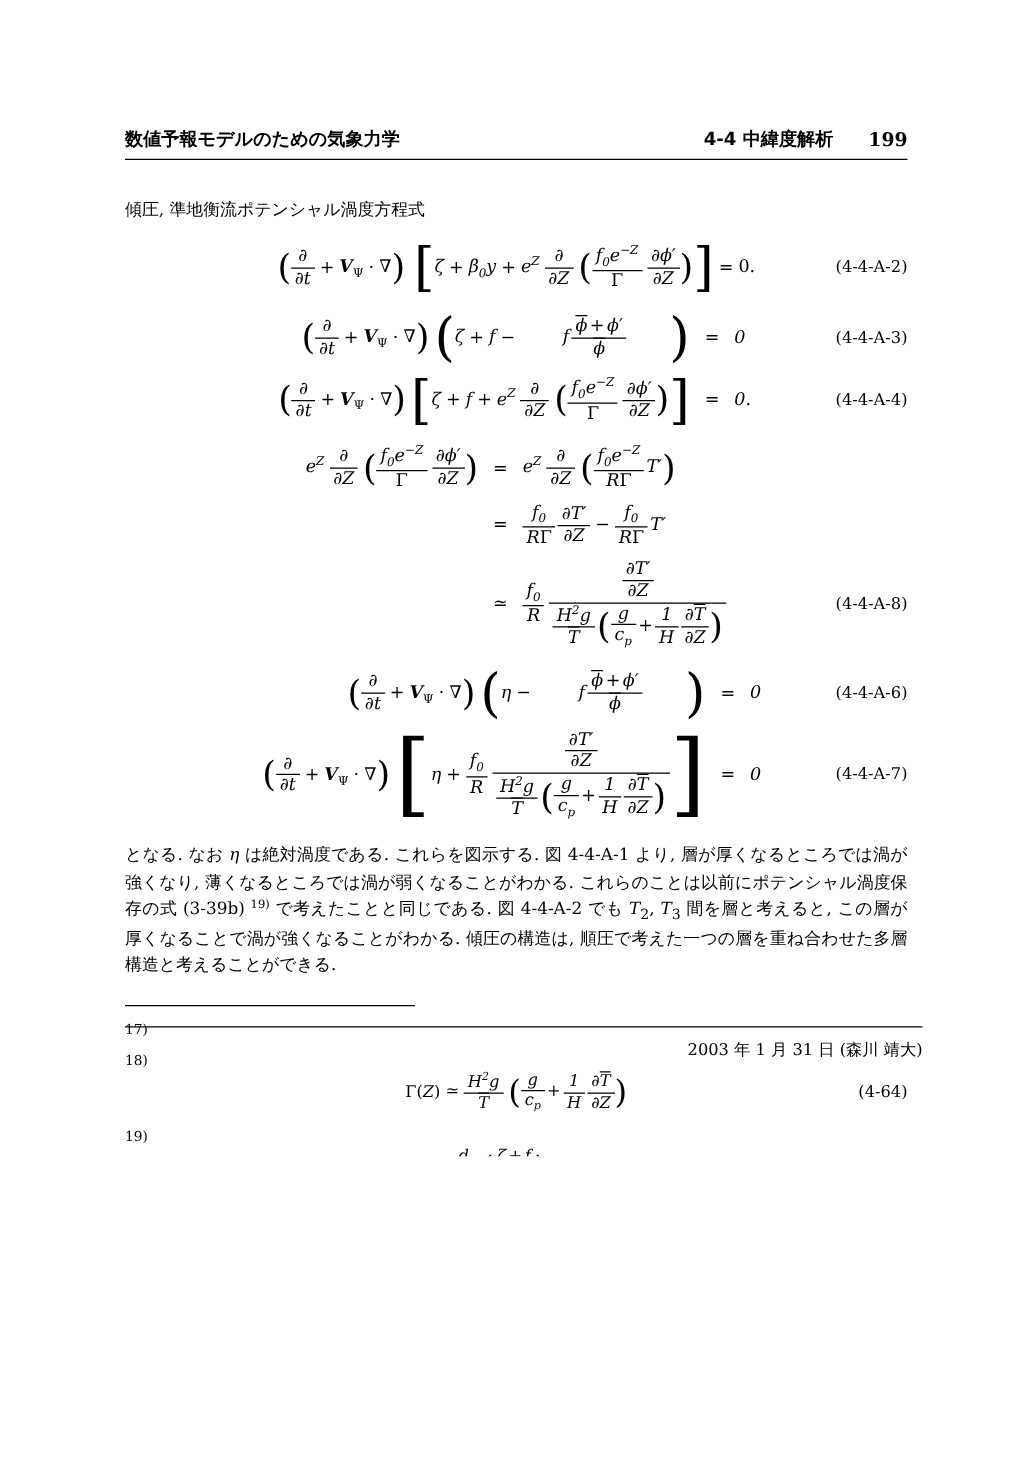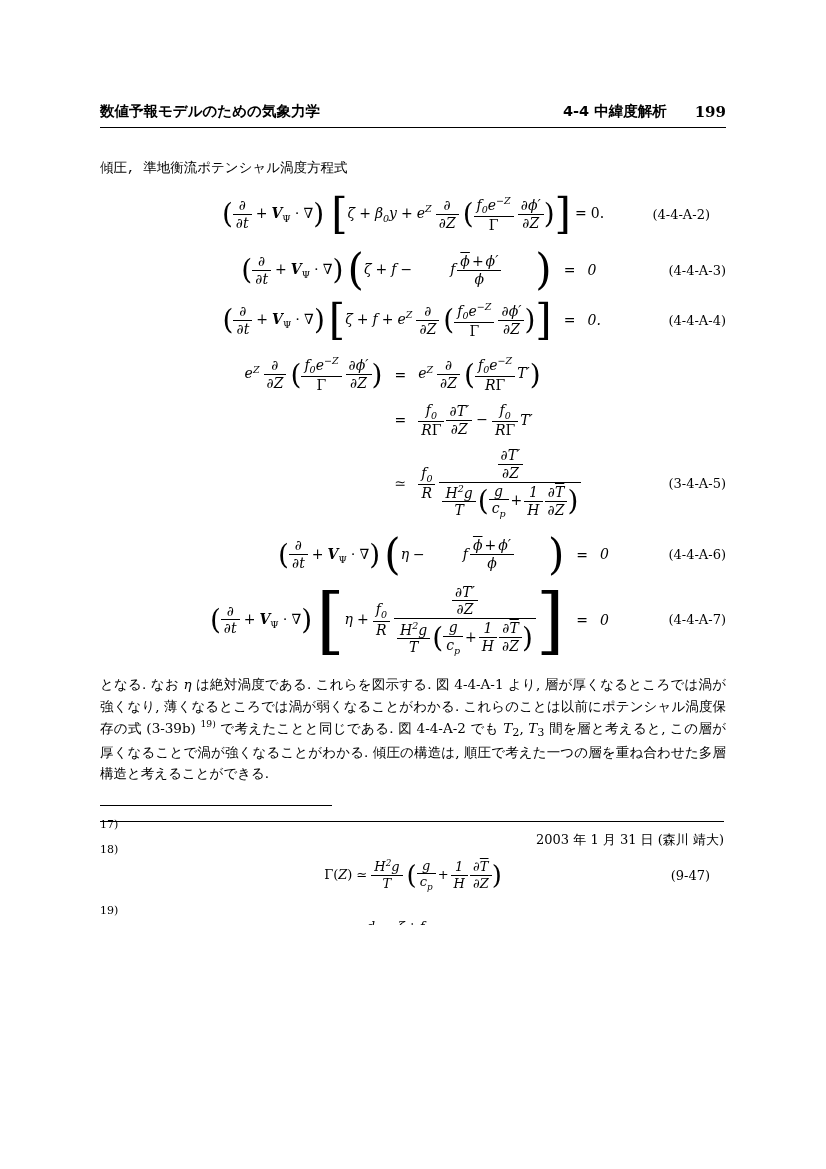--- a/index.html
+++ b/index.html
@@ -9,21 +9,21 @@
     font-family:"DejaVu Serif", serif; color:#000; overflow:hidden;
   }
   
   .phead { display:flex; justify-content:space-between; align-items:baseline;
            font-family:"DejaVu Sans", sans-serif; font-weight:bold; font-size:14.5px; }
   .phead .hright { display:flex; align-items:flex-end; }
   .phead .pagenum { font-family:"DejaVu Serif", serif; margin-left:28px; font-size:15px; }
   .headrule { border:0; border-top:1.5px solid #000; margin:6px 0 0; }
   
   .para { font-size:13.5px; line-height:1.58; text-align:justify; margin:18px 0 0; }
-  .para:first-of-type { margin-top:30px;font-family:Liberation Mono, monospace; }
+  .para:first-of-type { margin-top:30px; }
   .para sup { font-size:68%; }
   .para i { font-family:"DejaVu Serif", serif; }
   
   .math { font-family:"DejaVu Serif", serif; font-style:italic; font-size:14px;
           line-height:1.3; white-space:nowrap; }
   .math sub, .math sup { font-size:68%; }
   .rm, sub.rm { font-style:normal; }
   .op  { font-style:normal; padding:0 4px; }
   .opn { font-style:normal; padding:0 2px; }
   .fr { display:inline-block; vertical-align:middle; text-align:center; }
@@ -31,35 +31,35 @@
   .fr .d { border-top:1px solid #000; }
   .ov { text-decoration:overline; }
   .b2, .b3, .b4 { font-style:normal; display:inline-block; vertical-align:middle; line-height:1; }
   .b2 { font-size:200%; } .b3 { font-size:300%; } .b4 { font-size:520%; }
   .sp2,.sp4,.sp6,.gapL { display:inline-block; }
   .sp2{width:2px} .sp4{width:4px} .sp6{width:7px} .gapL{width:34px}
   
   .eqsingle { position:relative; display:flex; justify-content:center;
               align-items:center; margin:14px 0; }
   .eqlabel, .lbl, .rel { font-style:normal; font-size:13px; font-family:"DejaVu Serif", serif; }
-  .eqsingle .eqlabel { position:absolute; right:16px; top:50%; transform:translateY(-50%); }
+  .eqsingle .eqlabel { position:absolute; right:0; top:50%; transform:translateY(-50%); }
   .eqgrid { display:grid; grid-template-columns:1fr max-content max-content max-content 1fr;
             align-items:center; row-gap:8px; margin:14px 0; width:100%; }
   .eqgrid .lhs { justify-self:end; }
   .eqgrid .rel { padding:0 12px; text-align:center; font-size:14px; }
   .eqgrid .rhs { justify-self:start; min-width:16px; }
   .eqgrid .lbl { justify-self:end; }
   
   .fnsec { margin-top:20px; }
   .fnrule { border:0; border-top:1px solid #000; width:232px; margin:0; }
   .fnmark { display:block; font-size:11px; margin:12px 0 0; font-style:normal; }
   .fneq { margin:2px 0 8px; }
   .fneq .math { font-size:13px; }
   
-  .pfoot { position:absolute; left:100px; right:102px; bottom:76px; }
+  .pfoot { position:absolute; left:100px; right:88px; bottom:76px; }
   .footrule { border:0; border-top:1px solid #000; margin:0; }
   .pfoot .date { display:block; text-align:right; font-size:13px; margin-top:9px; }
 </style>
 </head>
 <body>
 
 <div class="page">
 
   <header class="phead">
     <span>数値予報モデルのための気象力学</span>
@@ -105,21 +105,21 @@
       <span class="spc"></span>
       <span class="math lhs"></span>
       <span class="rel">=</span>
       <span class="math rhs"><span class="fr"><span class="n">f<sub>0</sub></span><span class="d">R<span class="rm">Γ</span></span></span><span class="sp2"></span><span class="fr"><span class="n">∂T′</span><span class="d">∂Z</span></span><span class="op">−</span><span class="fr"><span class="n">f<sub>0</sub></span><span class="d">R<span class="rm">Γ</span></span></span><span class="sp2"></span>T′</span>
       <span class="lbl"></span>
 
       <span class="spc"></span>
       <span class="math lhs"></span>
       <span class="rel">≃</span>
       <span class="math rhs"><span class="fr"><span class="n">f<sub>0</sub></span><span class="d">R</span></span><span class="sp4"></span><span class="fr"><span class="n"><span class="fr"><span class="n">∂T′</span><span class="d">∂Z</span></span></span><span class="d"><span class="fr"><span class="n">H<sup>2</sup>g</span><span class="d"><span class="ov">T</span></span></span><span class="sp2"></span><span class="b2">(</span><span class="fr"><span class="n">g</span><span class="d">c<sub>p</sub></span></span><span class="opn">+</span><span class="fr"><span class="n">1</span><span class="d">H</span></span><span class="sp2"></span><span class="fr"><span class="n">∂<span class="ov">T</span></span><span class="d">∂Z</span></span><span class="b2">)</span></span></span></span>
-      <span class="lbl">(3-4-A-5)</span>
+      <span class="lbl">(4-4-A-8)</span>
     </div>
 
 
     <div class="eqgrid">
       <span class="spc"></span>
       <span class="math lhs"><span class="b2">(</span><span class="fr"><span class="n">∂</span><span class="d">∂t</span></span><span class="op">+</span><b>V</b><sub class="rm">Ψ</sub><span class="op">⋅</span><span class="rm">∇</span><span class="b2">)</span><span class="sp4"></span><span class="b3">(</span>η<span class="op">−</span><span class="gapL"></span>f<span class="sp2"></span><span class="fr"><span class="n"><span class="ov">ϕ</span><span class="opn">+</span>ϕ′</span><span class="d"><span class="ov">ϕ</span></span></span><span class="gapL"></span><span class="b3">)</span></span>
       <span class="rel">=</span>
       <span class="math rhs">0</span>
       <span class="lbl">(4-4-A-6)</span>
 
@@ -136,21 +136,21 @@
       <hr class="fnrule">
 
       <div>
         <span class="fnmark">17)</span>
       </div>
 
       <div>
         <span class="fnmark">18)</span>
         <div class="eqsingle fneq">
           <span class="math"><span class="rm">Γ(</span>Z<span class="rm">)</span><span class="op">≃</span><span class="fr"><span class="n">H<sup>2</sup>g</span><span class="d"><span class="ov">T</span></span></span><span class="sp4"></span><span class="b2">(</span><span class="fr"><span class="n">g</span><span class="d">c<sub>p</sub></span></span><span class="opn">+</span><span class="fr"><span class="n">1</span><span class="d">H</span></span><span class="sp2"></span><span class="fr"><span class="n">∂<span class="ov">T</span></span><span class="d">∂Z</span></span><span class="b2">)</span></span>
-          <span class="eqlabel">(9-47)</span>
+          <span class="eqlabel">(4-64)</span>
         </div>
       </div>
 
       <div>
         <span class="fnmark">19)</span>
         <div class="eqsingle fneq">
           <span class="math"><span class="fr"><span class="n">d</span><span class="d">dt</span></span><span class="sp4"></span><span class="b2">(</span><span class="fr"><span class="n">ζ<span class="opn">+</span>f</span><span class="d">h</span></span><span class="b2">)</span><span class="op">=</span><span class="rm">0</span></span>
           <span class="eqlabel">(3-39b)</span>
         </div>
       </div>

